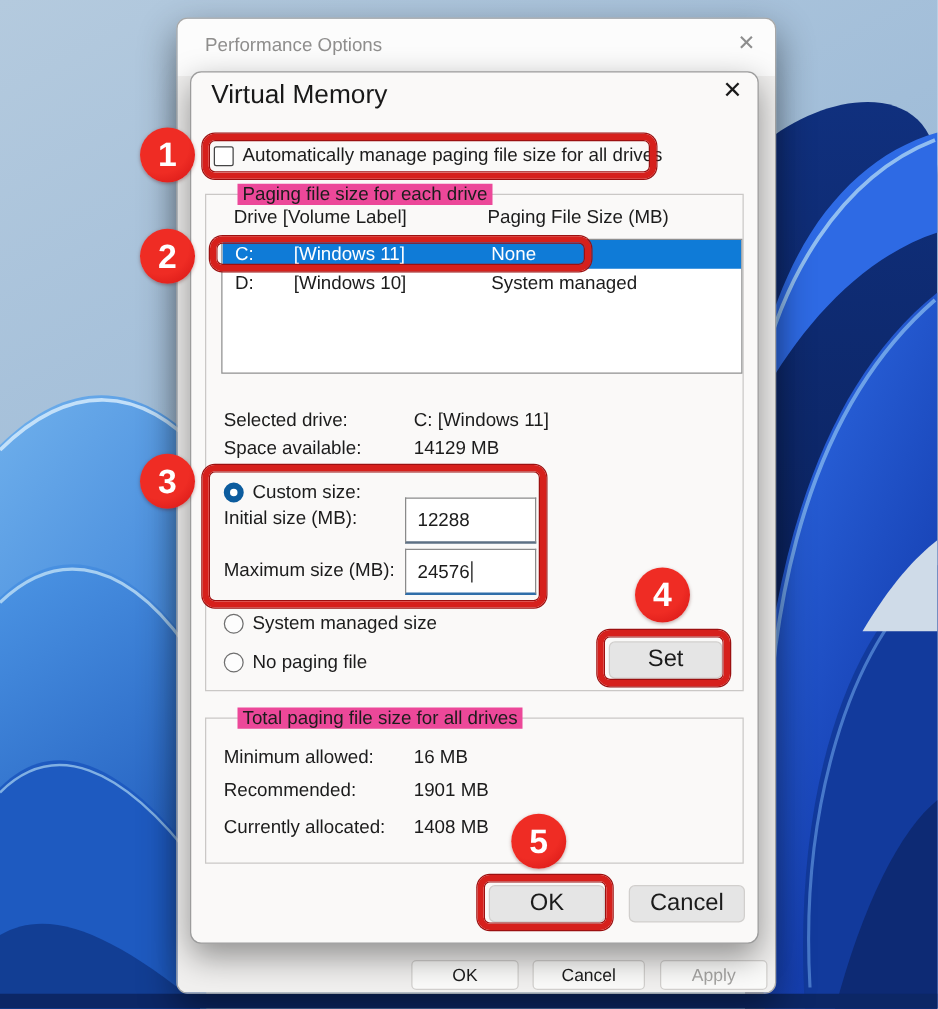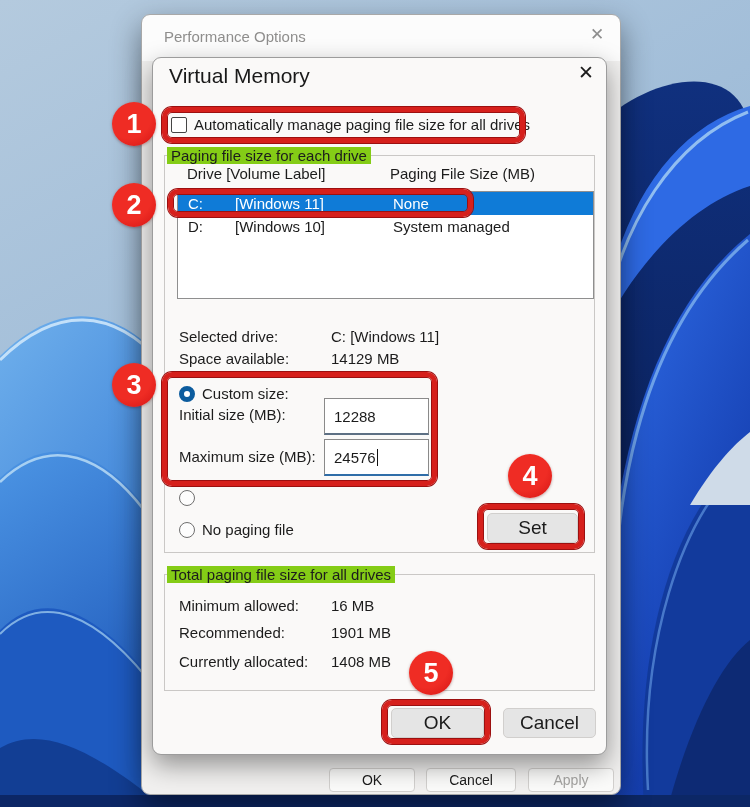--- a/index.html
+++ b/index.html
@@ -45,22 +45,22 @@
     border: 1.6px solid #454545; border-radius: 2px; flex: 0 0 auto;
   }
   .chk-row { display: flex; align-items: center; gap: 7px; }
   .radio { width: 16px; height: 16px; border-radius: 50%; flex: 0 0 auto; }
   .radio.off { border: 1.6px solid #6f6f6f; background: #fdfdfd; }
   .radio.on  { border: 5px solid #0c5c9e; background: #fff; }
 
   
   .groupbox { position: absolute; border: 1px solid #cac8c6; }
   .groupbox > .legend {
-    position: absolute; top: -9px; left: 2px;
-    background: #84cc16; padding: 0 4px; font-size: 15px; white-space: nowrap;
+    position: absolute; top: -9px; left: 25px;
+    background: #ec4899; padding: 0 4px; font-size: 15px; white-space: nowrap;
   }
 
   
   #drive-list {
     position: absolute; left: 12px; top: 35px; width: 417px; height: 108px;
     background: #fff; border: 1px solid #8f8f8f; overflow: hidden;
   }
   .drive-row {
     display: grid; grid-template-columns: 47px 158px 1fr;
     height: 23px; align-items: center; padding-left: 10px; font-size: 15px;
@@ -203,20 +203,21 @@
     <span>12288</span>
   </div>
   <span class="abs txt" style="left:26px; top:390px;">Maximum size (MB):</span>
   <div class="field focused" style="left:171px; top:381px;">
     <span>24576</span>
     <span class="caret"></span>
   </div>
 
   <div class="abs chk-row" style="left:26px; top:432px;">
     <div class="radio off"></div>
+    <span class="txt">System managed size</span>
   </div>
   <div class="abs chk-row" style="left:26px; top:463px;">
     <div class="radio off"></div>
     <span class="txt">No paging file</span>
   </div>
 
   <div class="win-btn" style="left:334px; top:455px; width:91px; height:30px;">Set</div>
 
   <div class="groupbox" style="left:11px; top:516px; width:431px; height:117px;">
     <span class="legend">Total paging file size for all drives</span>

